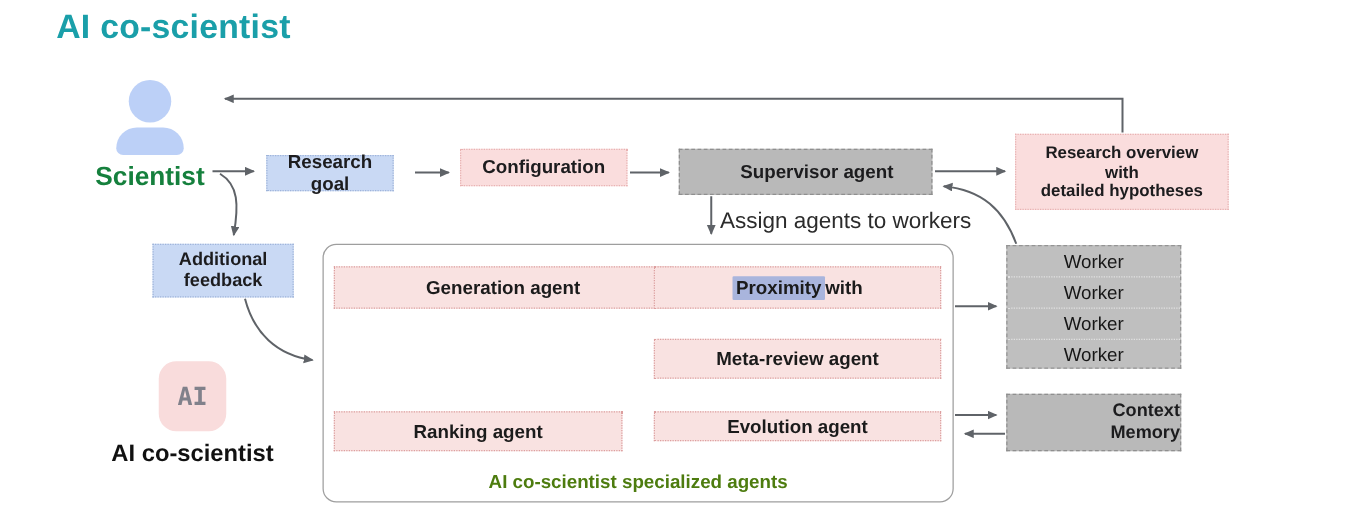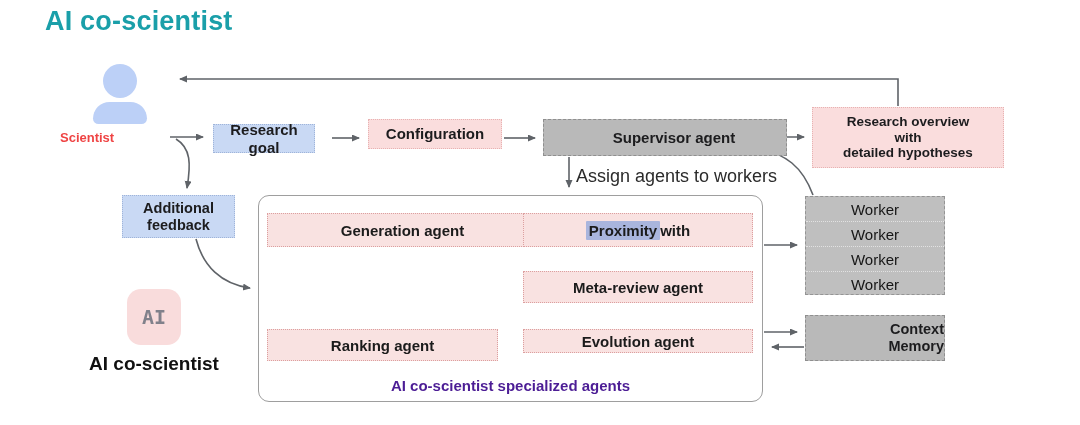--- a/index.html
+++ b/index.html
@@ -5,56 +5,56 @@
   html,body{margin:0;padding:0;background:#fff;}
   #canvas{
     position:relative;width:1080px;height:425px;background:#fff;overflow:hidden;
     font-family:"Liberation Sans","DejaVu Sans",sans-serif;color:#1c1c1e;
   }
   .abs{position:absolute;box-sizing:border-box;}
   #title{left:45px;top:6px;font-size:27px;font-weight:600;color:#1A9FA9;letter-spacing:.2px;}
   
   #person-head{left:103px;top:64px;width:34px;height:34px;border-radius:50%;background:#BCD0F7;}
   #person-body{left:93px;top:102px;width:54px;height:22px;border-radius:27px 27px 9px 9px;background:#BCD0F7;}
-  #scientist-label{left:60px;top:130px;width:120px;text-align:left;font-size:13px;font-weight:bold;color:#ef4444;}
+  #scientist-label{left:60px;top:130px;width:120px;text-align:center;font-size:21px;font-weight:bold;color:#15803d;}
   
   #ai-icon{left:127px;top:289px;width:54px;height:56px;border-radius:14px;background:#F9DCDC;
     display:flex;align-items:center;justify-content:center;
     font-family:"DejaVu Sans Mono","Liberation Mono",monospace;font-weight:bold;font-size:20px;color:#81818b;}
   #ai-label{left:62px;top:353px;width:184px;text-align:center;font-size:19px;font-weight:bold;color:#111;}
   
   .node{display:flex;align-items:center;justify-content:center;text-align:center;
     font-weight:bold;font-size:15px;line-height:1.15;}
   .blue{background:#C9D9F4;border:1.6px dotted #9fb4d9;}
   .pink{background:#FADDDD;border:1.6px dotted #e8b2b2;}
   .gray{background:#B9B9B9;border:1.6px dashed #8f8f8f;}
   #research-goal{left:213px;top:124px;width:102px;height:29px;}
   #configuration{left:368px;top:119px;width:134px;height:30px;}
-  #supervisor{left:543px;top:119px;width:244px;height:37px;padding-left:18px;}
-  #research-overview{left:812px;top:107px;width:192px;height:61px;font-size:13.5px;flex-direction:column;}
+  #supervisor{left:543px;top:119px;width:203px;height:37px;padding-left:18px;}
+  #research-overview{left:812px;top:107px;width:171px;height:61px;font-size:13.5px;flex-direction:column;}
   #additional-feedback{left:122px;top:195px;width:113px;height:43px;font-size:14.5px;flex-direction:column;}
   #context-memory{left:805px;top:315px;width:140px;height:46px;font-size:14.5px;flex-direction:column;align-items:flex-end;}
   #assign-label{left:576px;top:166px;font-size:18px;color:#2b2b2b;font-weight:normal;}
   
   #workers{left:805px;top:196px;width:140px;height:99px;background:#BFBFBF;border:1.6px dashed #949494;}
   .worker-row{height:24px;display:flex;align-items:center;justify-content:center;
     font-size:15px;color:#161616;border-bottom:1.3px dotted #e2e2e2;}
   .worker-row:last-child{border-bottom:none;}
   
   #agents-box{left:258px;top:195px;width:505px;height:207px;border:1.6px solid #9e9e9e;border-radius:11px;background:#fff;}
   .agent{position:absolute;box-sizing:border-box;background:#F9E2E1;border:1.6px dotted #dc9f9f;
     display:flex;align-items:center;justify-content:center;font-weight:bold;font-size:15px;color:#1b1b1b;}
   #agent-generation{left:267px;top:213px;width:271px;height:34px;}
   #agent-proximity{left:523px;top:213px;width:230px;height:34px;}
   #agent-reflection{left:267px;top:271px;width:231px;height:32px;}
   #agent-metareview{left:523px;top:271px;width:230px;height:32px;}
   #agent-ranking{left:267px;top:329px;width:231px;height:32px;}
   #agent-evolution{left:523px;top:329px;width:230px;height:24px;}
   .hl{background:#A9B5DD;padding:1px 3px;border-radius:1px;}
-  #agents-caption{left:258px;top:377px;width:505px;text-align:center;font-size:15px;font-weight:bold;color:#4c1d95;}
+  #agents-caption{left:258px;top:377px;width:505px;text-align:center;font-size:15px;font-weight:bold;color:#4d7c0f;}
   svg{position:absolute;left:0;top:0;pointer-events:none;}
 </style>
 </head>
 <body>
 
 <div id="canvas">
 
   <svg width="1080" height="425" viewBox="0 0 1080 425">
     <defs>
       <marker id="ag" markerUnits="userSpaceOnUse" markerWidth="10" markerHeight="10" refX="7" refY="3.5" orient="auto-start-reverse">

